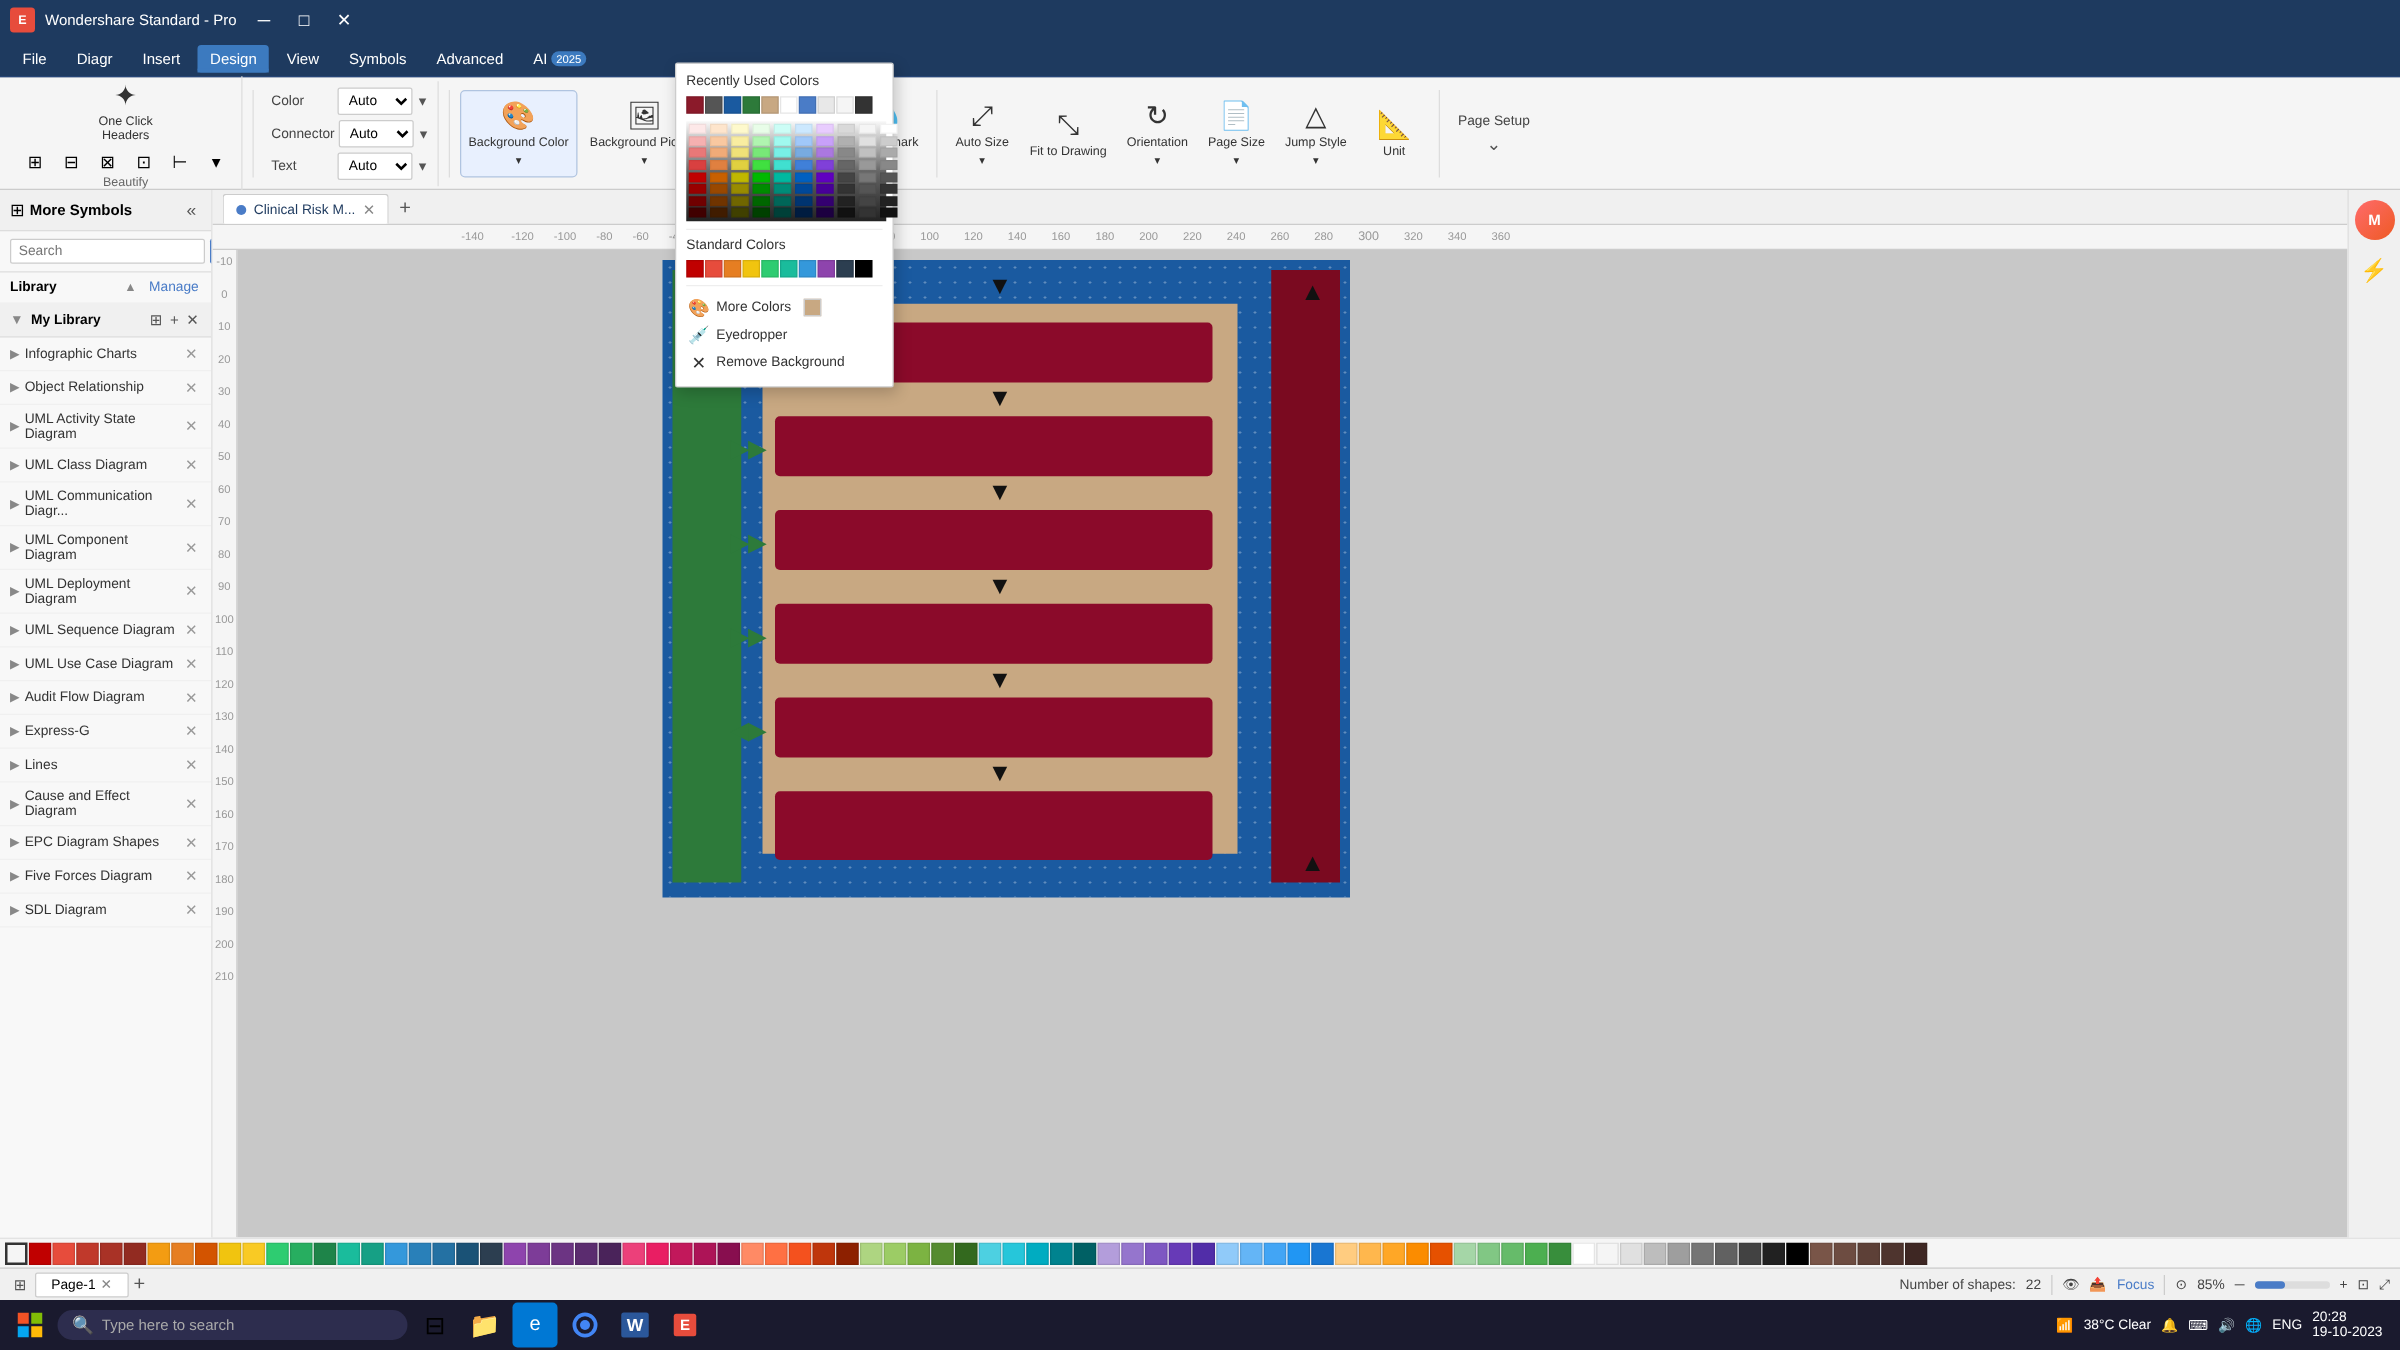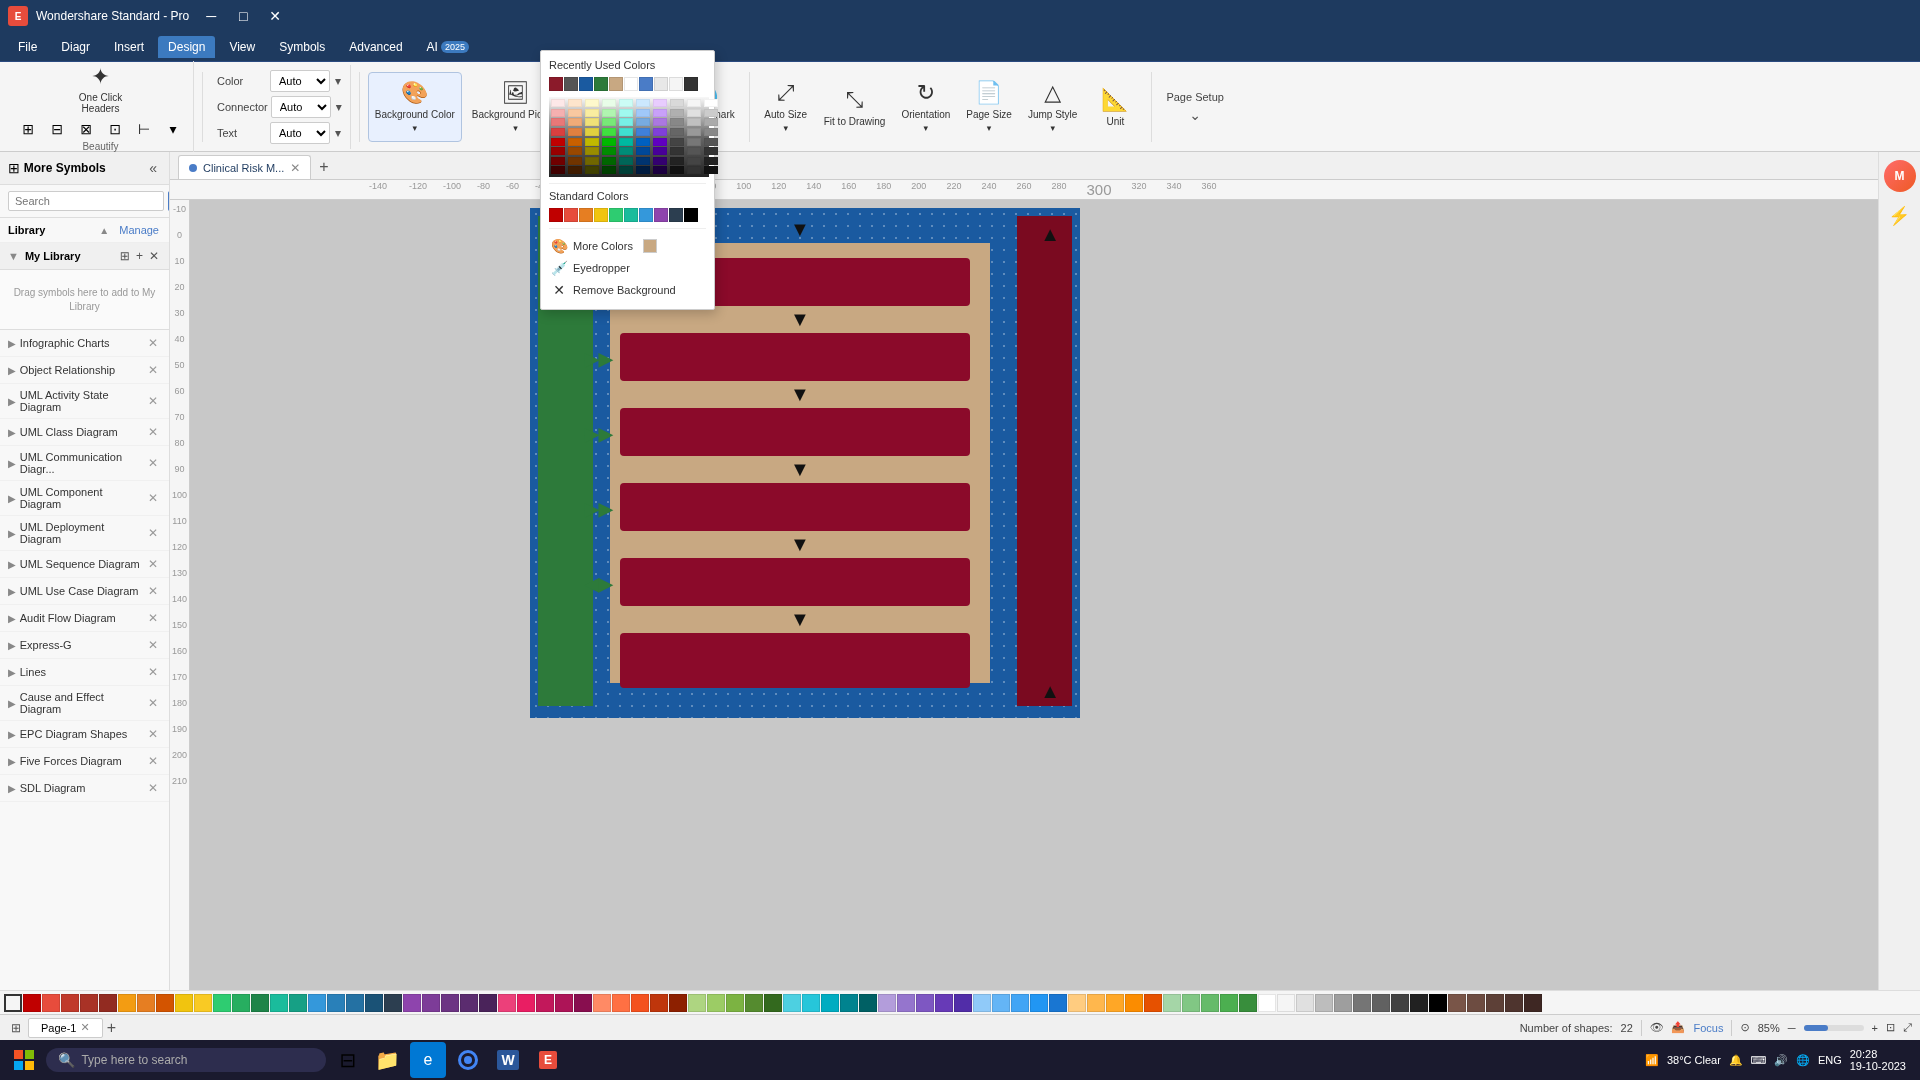--- a/index.html
+++ b/index.html
@@ -781,23 +781,20 @@
       <button class="lib-btn" style="font-size:11px;color:#4a7cc7;">Manage</button>
     </div>
 
     <div id="my-library-header">
       <span style="font-size:11px;color:#888;margin-right:4px;">▼</span>
       <span class="ml-title">My Library</span>
       <button class="ml-btn">⊞</button>
       <button class="ml-btn">+</button>
       <button class="ml-btn">✕</button>
     </div>
-    <div id="my-library-content">
-      <span class="my-lib-placeholder">Drag symbols here to add to My Library</span>
-    </div>
 
     <div id="library-list">
     <div class="lib-item">
           <div class="lib-item-left">
       <span style="font-size:10px;color:#888;">▶</span>
       <span>Infographic Charts</span>
     </div>
     <span class="lib-item-close">✕</span>
         </div>
         <div class="lib-item">
@@ -936,21 +933,21 @@
         <span style="font-size:9px;color:#999;padding:0 10px;">100</span>
         <span style="font-size:9px;color:#999;padding:0 10px;">120</span>
         <span style="font-size:9px;color:#999;padding:0 10px;">140</span>
         <span style="font-size:9px;color:#999;padding:0 10px;">160</span>
         <span style="font-size:9px;color:#999;padding:0 10px;">180</span>
         <span style="font-size:9px;color:#999;padding:0 10px;">200</span>
         <span style="font-size:9px;color:#999;padding:0 10px;">220</span>
         <span style="font-size:9px;color:#999;padding:0 10px;">240</span>
         <span style="font-size:9px;color:#999;padding:0 10px;">260</span>
         <span style="font-size:9px;color:#999;padding:0 10px;">280</span>
-        <span style="font-size:15px;color:#999;padding:0 10px;">300</span>
+        <span style="font-size:10px;color:#999;padding:0 10px;">300</span>
         <span style="font-size:9px;color:#999;padding:0 10px;">320</span>
         <span style="font-size:9px;color:#999;padding:0 10px;">340</span>
         <span style="font-size:9px;color:#999;padding:0 10px;">360</span>
       </div>
     </div>
 
     <div id="canvas-content">
       <div id="ruler-v">
         <span style="font-size:9px;color:#999;">-10</span>
         <span style="font-size:9px;color:#999;">0</span>

